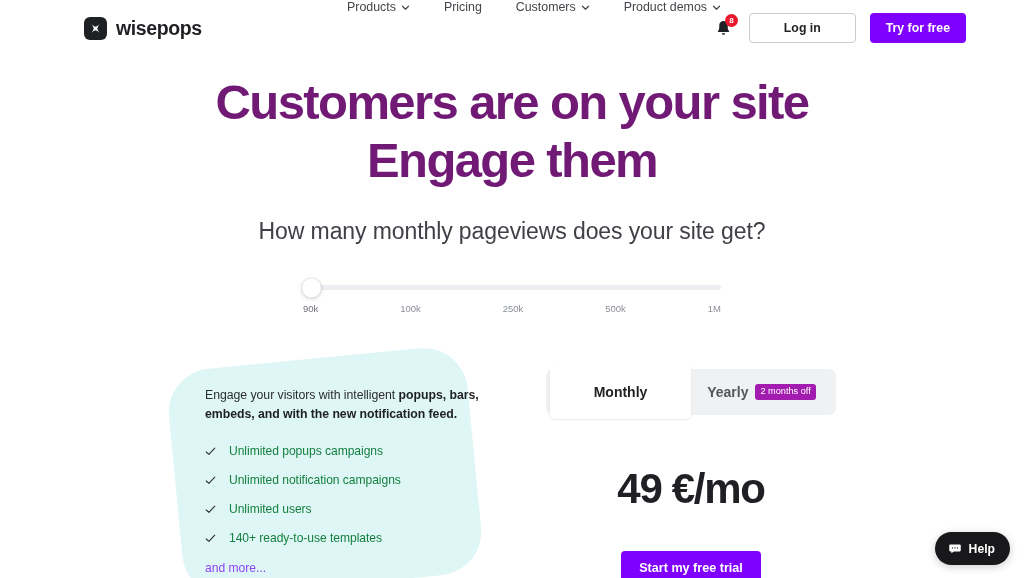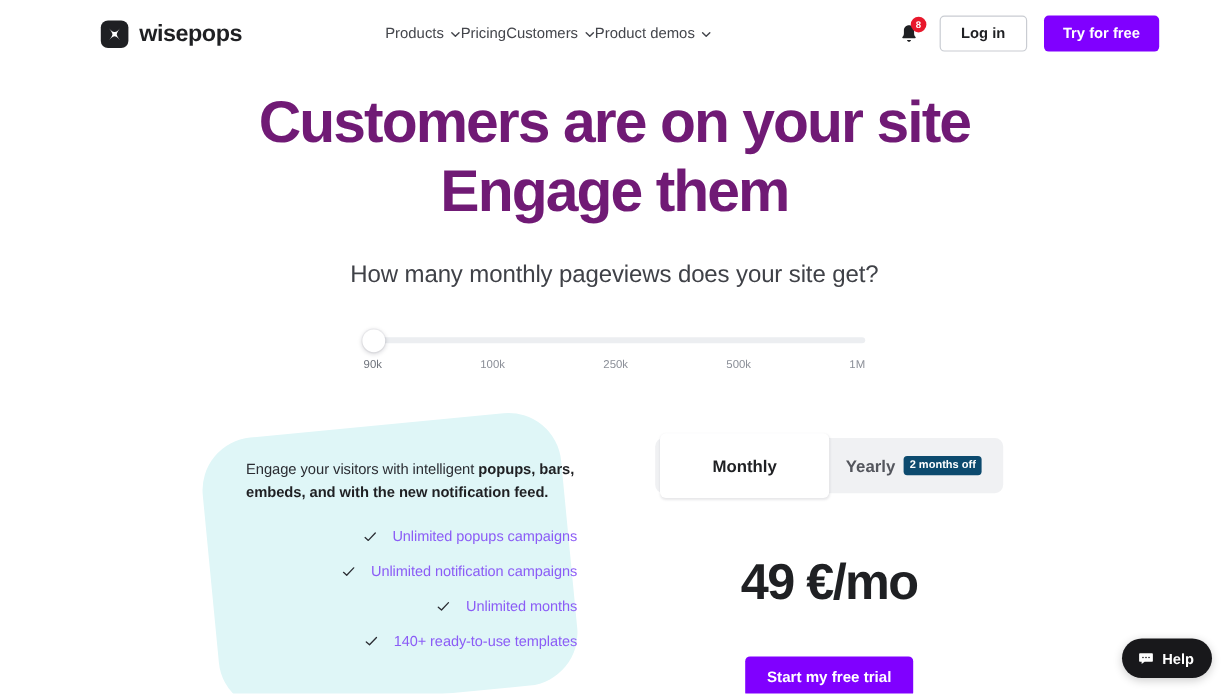--- a/index.html
+++ b/index.html
@@ -43,25 +43,26 @@
   .logo-mark svg { display: block; }
   .brand-name {
     font-size: 19.5px;
     font-weight: bold;
     letter-spacing: -0.4px;
     color: #1f2023;
   }
 
   .nav {
     position: absolute;
-    left: 321px;
+    left: 347px;
     top: 0;
     height: 56px;
     display: flex;
-    align-items: center;
+    align-items: flex-start;
+    gap: 34px;
   }
   .nav-item {
     display: flex;
     align-items: center;
     gap: 5px;
     font-size: 12.4px;
     color: #44464c;
     cursor: pointer;
     white-space: nowrap;
   }
@@ -102,21 +103,21 @@
     align-items: center;
     justify-content: center;
     line-height: 1;
     padding: 0 2px;
   }
   .btn-login {
     border: 1px solid #c9ccd2;
     background: #fff;
     border-radius: 4px;
     height: 30px;
-    padding: 0 17px;
+    padding: 0 34px;
     font-size: 12.3px;
     font-weight: bold;
     color: #1f2023;
     cursor: pointer;
     font-family: inherit;
     display: flex;
     align-items: center;
     text-align: center;
   }
   .btn-trial {
@@ -142,21 +143,21 @@
   .hero h1 {
     font-size: 49px;
     line-height: 1.0;
     font-weight: bold;
     letter-spacing: -1.6px;
     color: #701a75;
   }
   .hero h1 .line2 { display: block; margin-top: 9px; }
   .hero-sub {
     margin-top: 33px;
-    font-size: 20px;
+    font-size: 23px;
     color: #3f4147;
     letter-spacing: -0.1px;
   }
 
   
   .slider-area {
     width: 418px;
     margin: 0 auto;
     margin-top: 40px;
     position: relative;
@@ -222,24 +223,23 @@
   .feature-lead b { font-weight: bold; color: #1f2023; }
   .feature-list {
     list-style: none;
     margin-top: 21px;
   }
   .feature-list li {
     display: flex;
     align-items: flex-start;
     gap: 13px;
     font-size: 12.1px;
-    color: #8b5cf6;
+    color: #15803d;
     margin-bottom: 15px;
     letter-spacing: -0.05px;
-    justify-content: flex-end;
   }
   .check {
     flex: 0 0 auto;
     width: 11px;
     height: 11px;
     margin-top: 2px;
   }
   .check svg { display: block; }
   .and-more {
     margin-top: 16px;
@@ -280,24 +280,24 @@
     border: none;
     background: transparent;
   }
   .toggle-opt.active {
     background: #ffffff;
     color: #1f2023;
     box-shadow: 0 1px 2px rgba(20,20,40,0.10);
   }
   .toggle-opt .yearly-label { font-weight: bold; }
   .badge-off {
-    background: #0c4a6e;
+    background: #a21caf;
     color: #ffffff;
     font-size: 9.2px;
-    font-weight: bold;
+    font-weight: normal;
     border-radius: 3px;
     padding: 3px 5px 3px 5px;
     line-height: 1;
     white-space: nowrap;
     text-align: right;
   }
   .price {
     margin-top: 50px;
     font-size: 42px;
     font-weight: bold;
@@ -439,31 +439,32 @@
             </svg>
         </span>
         <span>Unlimited notification campaigns</span>
       </li>
       <li>
         <span class="check">
           <svg width="11" height="11" viewBox="0 0 14 14">
               <path d="M1.6 7.6 L5 10.6 L12.4 2.8" fill="none" stroke="#2b2d33" stroke-width="1.4" stroke-linecap="round" stroke-linejoin="round"></path>
             </svg>
         </span>
-        <span>Unlimited months</span>
+        <span>Unlimited users</span>
       </li>
       <li>
         <span class="check">
           <svg width="11" height="11" viewBox="0 0 14 14">
               <path d="M1.6 7.6 L5 10.6 L12.4 2.8" fill="none" stroke="#2b2d33" stroke-width="1.4" stroke-linecap="round" stroke-linejoin="round"></path>
             </svg>
         </span>
         <span>140+ ready-to-use templates</span>
       </li>
     </ul>
+    <div class="and-more">and more...</div>
   </div>
 
   <div class="pricing">
     <div class="toggle">
       <button class="toggle-opt active">
         <span>Monthly</span>
       </button>
       <button class="toggle-opt">
         <span class="yearly-label">Yearly</span>
         <span class="badge-off">2 months off</span>

